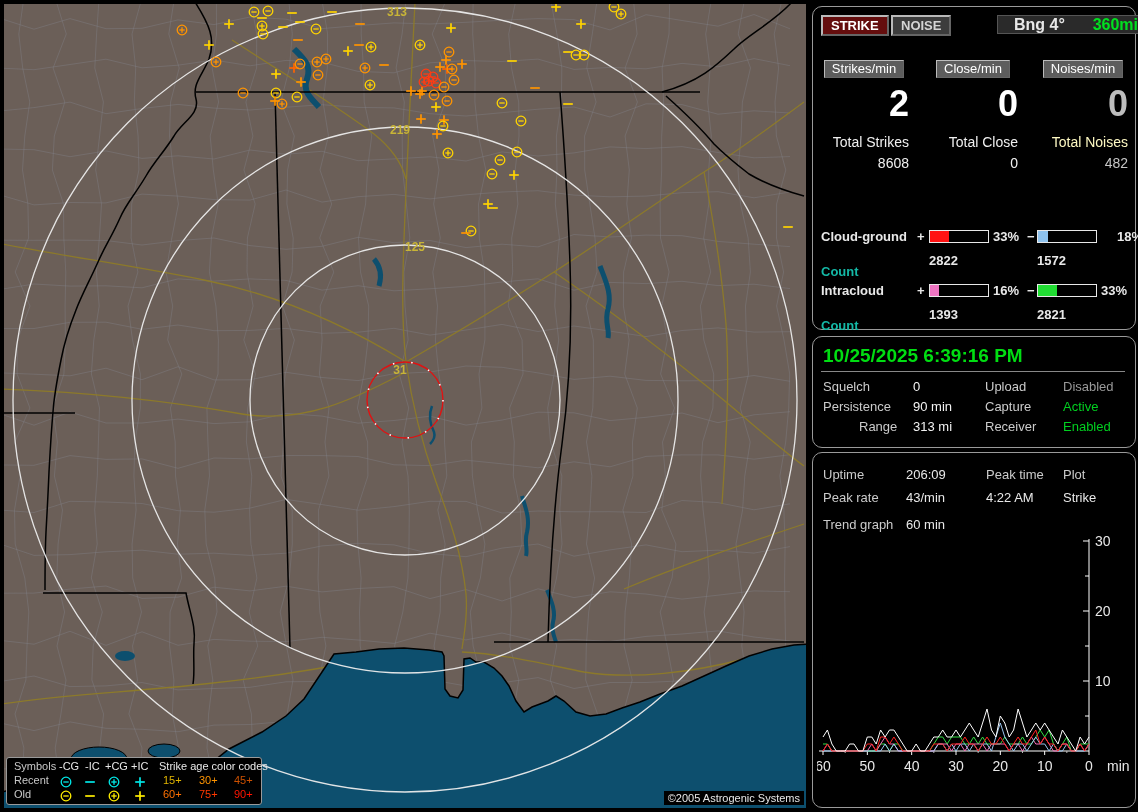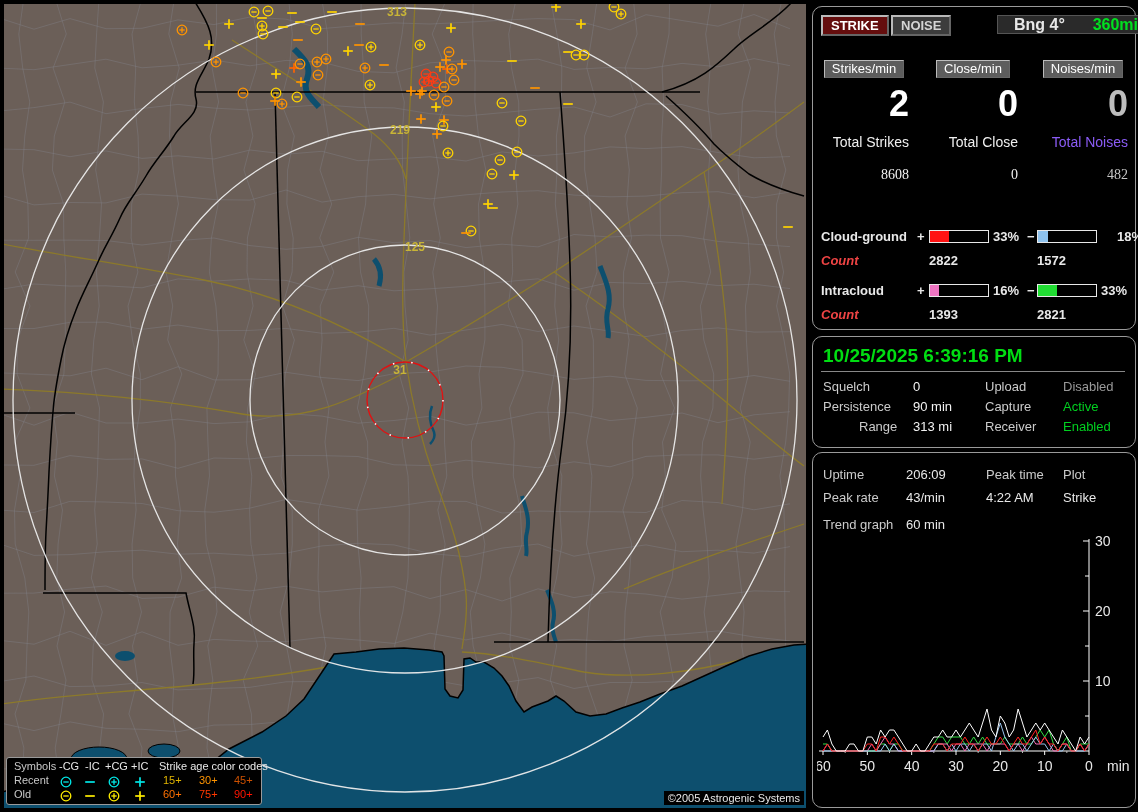--- a/index.html
+++ b/index.html
@@ -29,30 +29,30 @@
   #noise-btn{position:absolute;left:78px;top:8px;background:#3c3c3c;color:#d4d4d4;}
   #bng-display{position:absolute;left:184px;top:8px;width:124px;background:#2a2a2a;
       border:1px solid #555;line-height:17px;padding:0 16px;font-weight:bold;}
   #bng-display .rng{float:right;color:#00e020;}
   .counter-col{position:absolute;top:52px;width:90px;text-align:right;}
   .cbtn{display:inline-block;background:#5d5d5d;color:#fff;font-size:13px;padding:0 7px;
       line-height:16px;border:1px outset #bbb;}
   .cbtn-wrap{text-align:center;}
   .cval{font-size:36px;font-weight:bold;line-height:40px;margin-top:6px;}
   .ctot-label{font-size:14px;margin-top:10px;}
-  .ctot{font-size:14px;margin-top:17px;font-family:Liberation Serif, serif;}
+  .ctot{font-size:14px;margin-top:5px;}
   #dist-heading{position:absolute;left:8px;top:192px;width:304px;color:#d2d2d2;font-size:14px;
       border-bottom:1px solid #777;padding-bottom:3px;}
   .dist-row{position:absolute;left:8px;width:308px;height:14px;font-size:13px;font-weight:bold;}
   .dist-label{position:absolute;left:0;top:0;}
   .dsign{position:absolute;top:0;}
   .dbar{position:absolute;top:1px;width:58px;height:11px;border:1px solid #e8e8e8;background:#000;}
   .dbar .fill{display:block;height:100%;}
   .dpct{position:absolute;top:0;}
-  .cnt-label{position:absolute;left:0;top:0;color:#ef4444;font-style:italic;}
+  .cnt-label{position:absolute;left:0;top:11px;color:#14b8a6;}
   .cnt-v{position:absolute;top:0;}
   
   #datetime{position:absolute;left:10px;top:8px;color:#00dd12;font-size:19px;font-weight:bold;}
   #dt-rule{position:absolute;left:8px;top:34px;width:304px;border-bottom:1px solid #888;}
   .st-row{position:absolute;font-size:13px;}
   
   .stat-cell{position:absolute;font-size:13px;}
   .lbl{color:#cbcbcb;}
   #trend-chart{position:absolute;left:4px;top:82px;}
 </style>
@@ -544,21 +544,21 @@
   </div>
   <div class="counter-col" style="left:115px;">
     <div class="cbtn-wrap"><span class="cbtn">Close/min</span></div>
     <div class="cval" style="color: rgb(255, 255, 255);">0</div>
     <div class="ctot-label" style="color: rgb(240, 240, 240);">Total Close</div>
     <div class="ctot" style="color: rgb(240, 240, 240);">0</div>
   </div>
   <div class="counter-col" style="left:225px;">
     <div class="cbtn-wrap"><span class="cbtn">Noises/min</span></div>
     <div class="cval" style="color: rgb(189, 189, 189);">0</div>
-    <div class="ctot-label" style="color: #8b5cf6; text-align: right;">Total Noises</div>
+    <div class="ctot-label" style="color: #fef9c3; text-align: right;">Total Noises</div>
     <div class="ctot" style="color: rgb(198, 198, 198);">482</div>
   </div>
 
 
   <div class="dist-row" style="top:222px;">
     <span class="dist-label">Cloud-ground</span>
     <span class="dsign" style="left:96px;">+</span>
     <span class="dbar" style="left:108px;">
         <span class="fill" style="width: 33%; background: rgb(255, 18, 18);"></span>
       </span>

